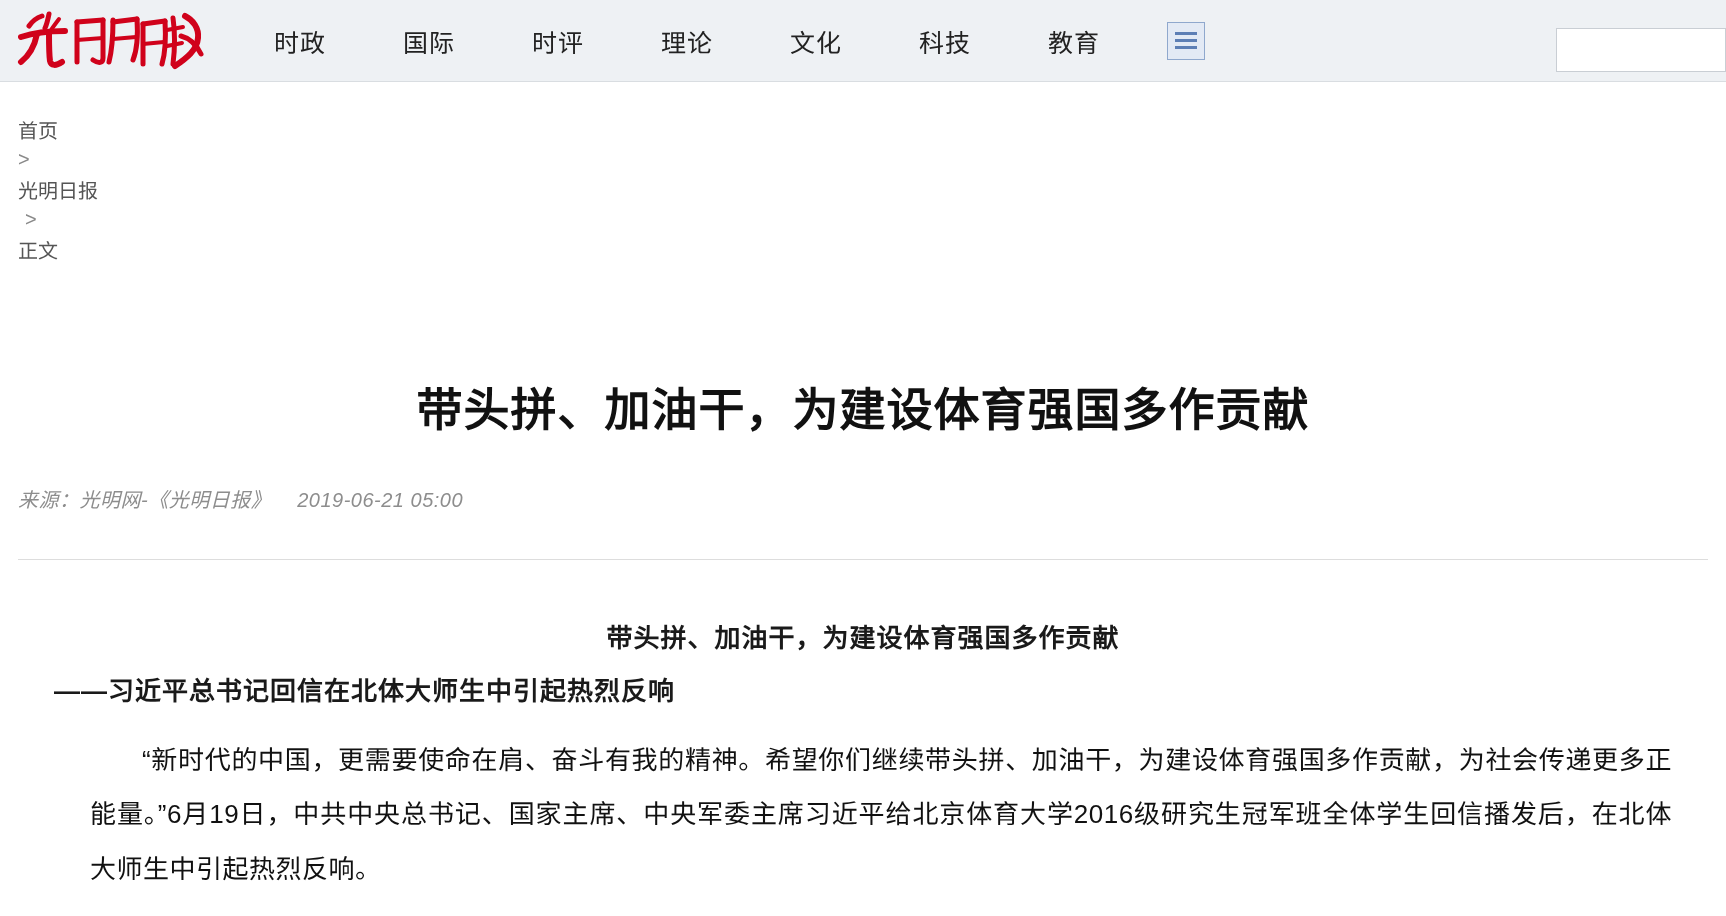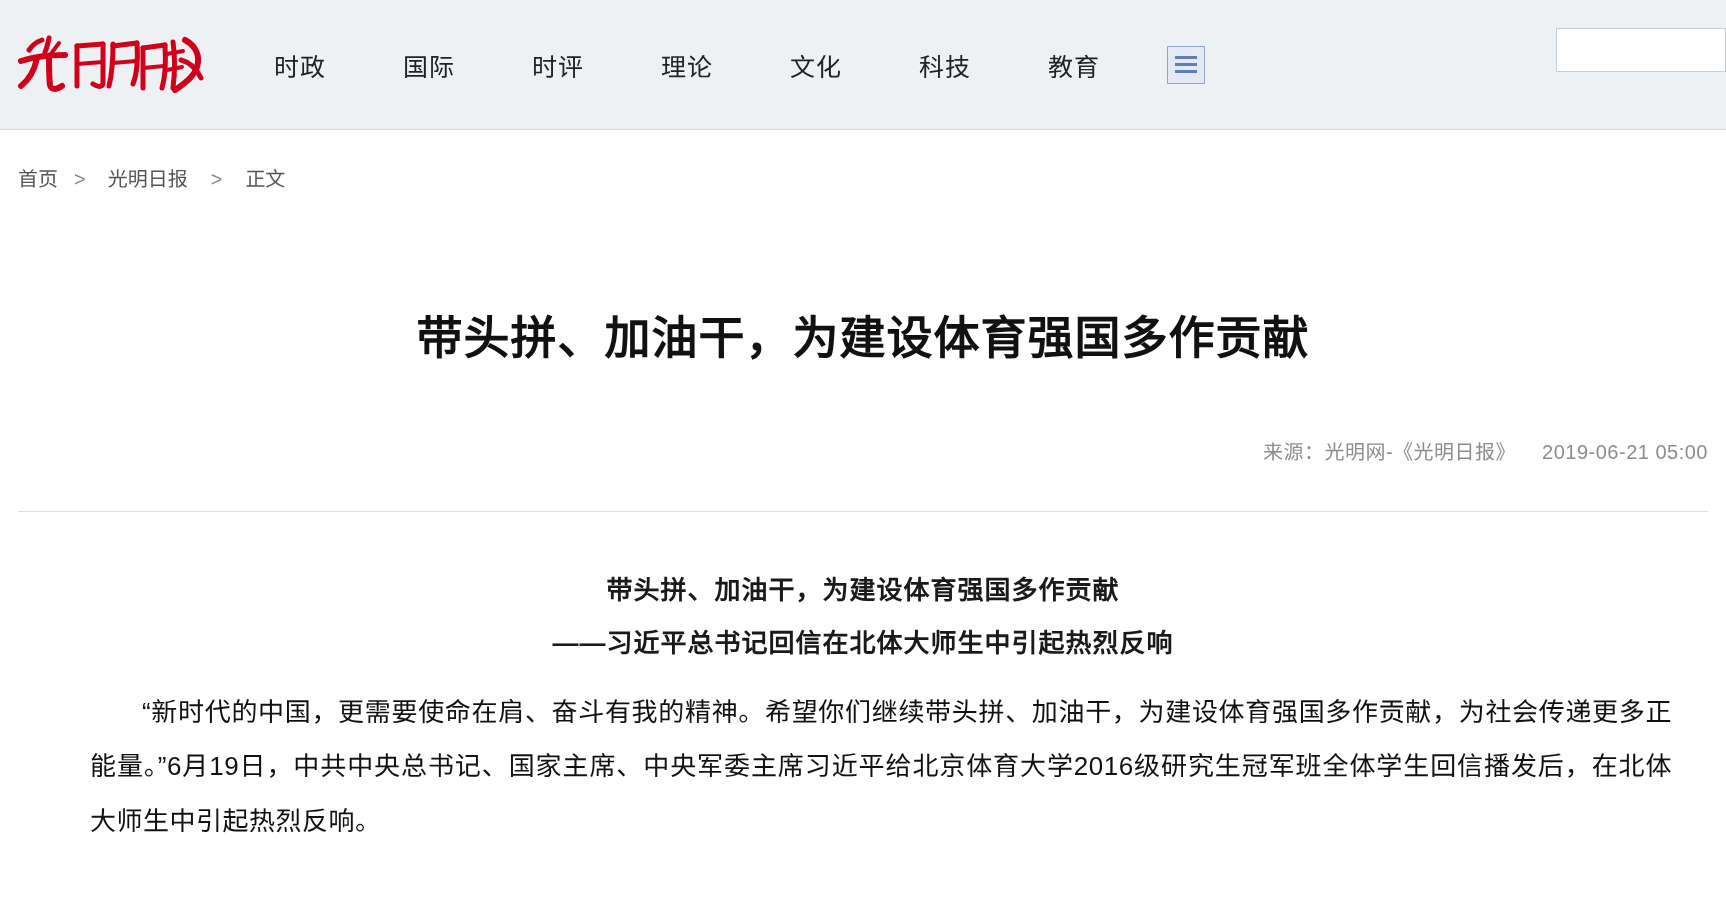--- a/index.html
+++ b/index.html
@@ -12,21 +12,21 @@
     position: relative;
     width: 1726px;
     height: 916px;
     overflow: hidden;
     background: #ffffff;
   }
 
   
   .topbar {
     position: relative;
-    height: 130px;
+    height: 82px;
     background: #eef1f4;
     border-bottom: 1px solid #d9dde1;
     display: flex;
     align-items: center;
     box-sizing: border-box;
   }
   .logo {
     margin-left: 12px;
     width: 196px;
     height: 72px;
@@ -83,21 +83,22 @@
     box-sizing: border-box;
   }
 
   
   .breadcrumb {
     margin: 33px 0 0 18px;
     font-size: 20px;
     color: #555555;
     display: flex;
     align-items: baseline;
-    gap: 16px;
+    gap: 4px;
+    flex-direction: column;
   }
   .breadcrumb a {
     color: #555555;
     text-decoration: none;
     cursor: pointer;
   }
   .crumb-sep { color: #8a8a8a; padding: 0 7px; }
   .crumb-sep.tight { padding: 0 6px 0 0; }
 
   
@@ -108,25 +109,26 @@
     margin-top: 118px;
     font-size: 46px;
     font-weight: bold;
     color: #111111;
     text-align: center;
     letter-spacing: 1px;
     white-space: nowrap;
     line-height: 1.25;
   }
   .article-meta {
-    margin-top: 68px;
-    text-align: right;
+    margin-top: 44px;
+    text-align: left;
     font-size: 20px;
     color: #8d8d8d;
     letter-spacing: 0.5px;
+    font-style: italic;
   }
   .article-meta .meta-source-label { color: #8d8d8d; }
   .article-meta .meta-source { color: #8d8d8d; }
   .article-meta .meta-date { margin-left: 26px; color: #8d8d8d; }
 
   .divider {
     margin: 46px 0 0 0;
     height: 1px;
     background: #dddddd;
   }
@@ -139,21 +141,21 @@
     margin-top: 60px;
     text-align: center;
     font-size: 26px;
     color: #1a1a1a;
     font-weight: bold;
     letter-spacing: 1px;
     line-height: 1.45;
   }
   .sub-head2 {
     margin-top: 16px;
-    text-align: center;
+    text-align: left;
     font-size: 26px;
     color: #1a1a1a;
     font-weight: bold;
     letter-spacing: 1px;
     line-height: 1.45;
   }
   .para {
     margin-top: 22px;
     font-size: 26px;
     color: #111111;

